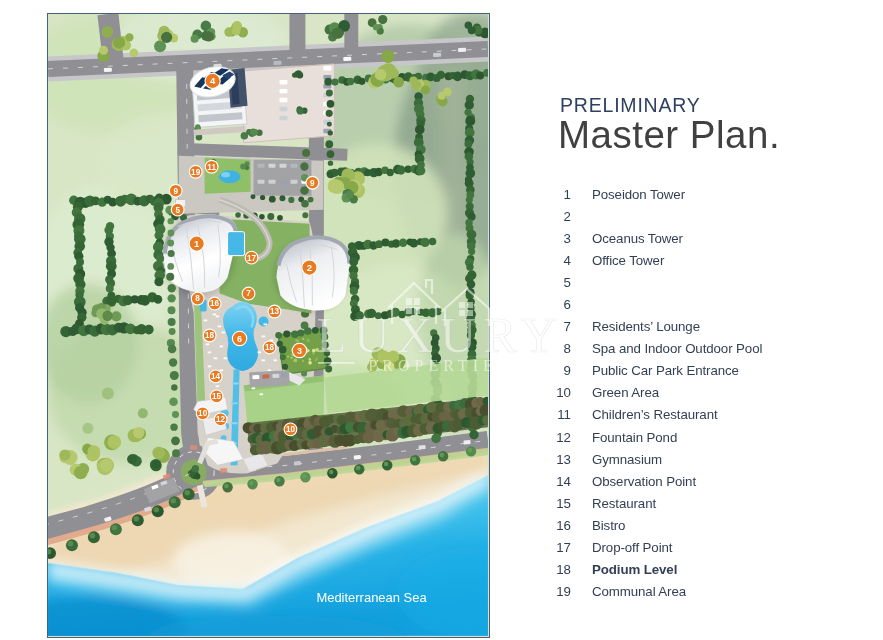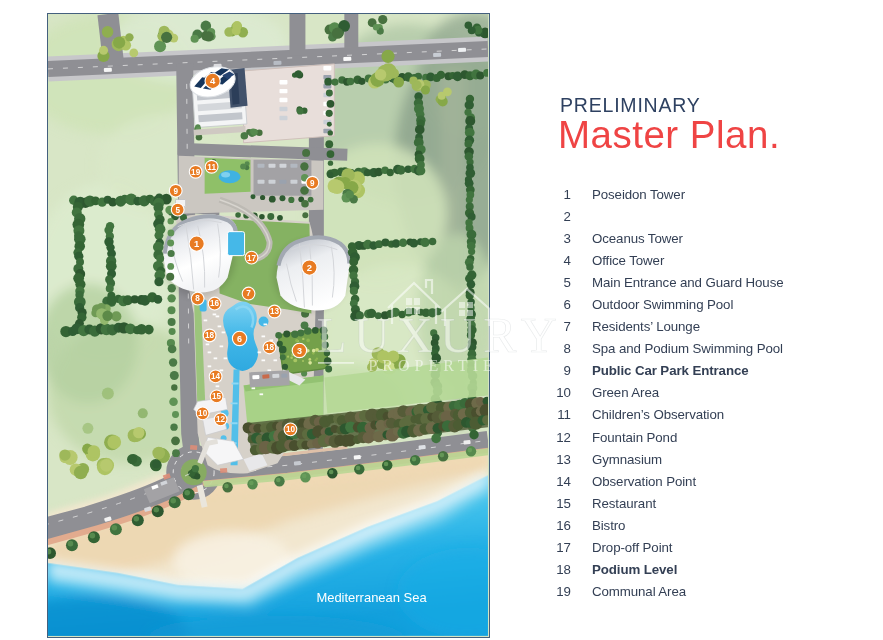--- a/index.html
+++ b/index.html
@@ -4,21 +4,21 @@
 *{margin:0;padding:0;box-sizing:border-box}
 html,body{width:883px;height:640px;background:#ffffff;overflow:hidden;
  font-family:"Liberation Sans",sans-serif}
 #page{position:relative;width:883px;height:640px;background:#ffffff}
 #map{position:absolute;left:47px;top:13px;width:443px;height:625px;
  border:1.5px solid #44607e;background:#d5e4c2}
 #map svg{position:absolute;left:0;top:0}
 .pre{position:absolute;left:560px;top:94px;font-size:19.5px;letter-spacing:0.8px;
  color:#2e4161;font-weight:400}
 .mp{position:absolute;left:558px;top:113px;font-size:38.5px;letter-spacing:0.5px;
- color:#ef4444;font-weight:400}
+ color:#404040;font-weight:400}
 #legend{position:absolute;left:540px;top:183px;color:#333f54;font-size:13.3px}
 .row{height:22.1px;display:flex;align-items:center}
 .num{display:inline-block;width:31px;text-align:right}
 .lbl{padding-left:21px;letter-spacing:-0.1px}
 </style></head>
 <body>
 <div id="page">
 <div id="map">
       <svg width="440" height="622" viewBox="0 0 441 623" preserveAspectRatio="none">
         <defs>
@@ -1123,45 +1123,43 @@
       <div class="row">
         <span class="num">3</span>
         <span class="lbl" style="font-weight:400">Oceanus Tower</span>
       </div>
       <div class="row">
         <span class="num">4</span>
         <span class="lbl" style="font-weight:400">Office Tower</span>
       </div>
       <div class="row">
         <span class="num">5</span>
-        <span class="lbl" style="font-weight:400">Main Entrance and Guard House</span>
       </div>
       <div class="row">
         <span class="num">6</span>
-        <span class="lbl" style="font-weight:400">Outdoor Swimming Pool</span>
       </div>
       <div class="row">
         <span class="num">7</span>
         <span class="lbl" style="font-weight:400">Residents’ Lounge</span>
       </div>
       <div class="row">
         <span class="num">8</span>
-        <span class="lbl" style="font-weight:400">Spa and Podium Swimming Pool</span>
+        <span class="lbl" style="font-weight:400">Spa and Indoor Outdoor Pool</span>
       </div>
       <div class="row">
         <span class="num">9</span>
-        <span class="lbl" style="font-weight:700">Public Car Park Entrance</span>
+        <span class="lbl" style="font-weight:400">Public Car Park Entrance</span>
       </div>
       <div class="row">
         <span class="num">10</span>
         <span class="lbl" style="font-weight:400">Green Area</span>
       </div>
       <div class="row">
         <span class="num">11</span>
-        <span class="lbl" style="font-weight:400">Children’s Observation</span>
+        <span class="lbl" style="font-weight:400">Children’s Restaurant</span>
       </div>
       <div class="row">
         <span class="num">12</span>
         <span class="lbl" style="font-weight:400">Fountain Pond</span>
       </div>
       <div class="row">
         <span class="num">13</span>
         <span class="lbl" style="font-weight:400">Gymnasium</span>
       </div>
       <div class="row">

